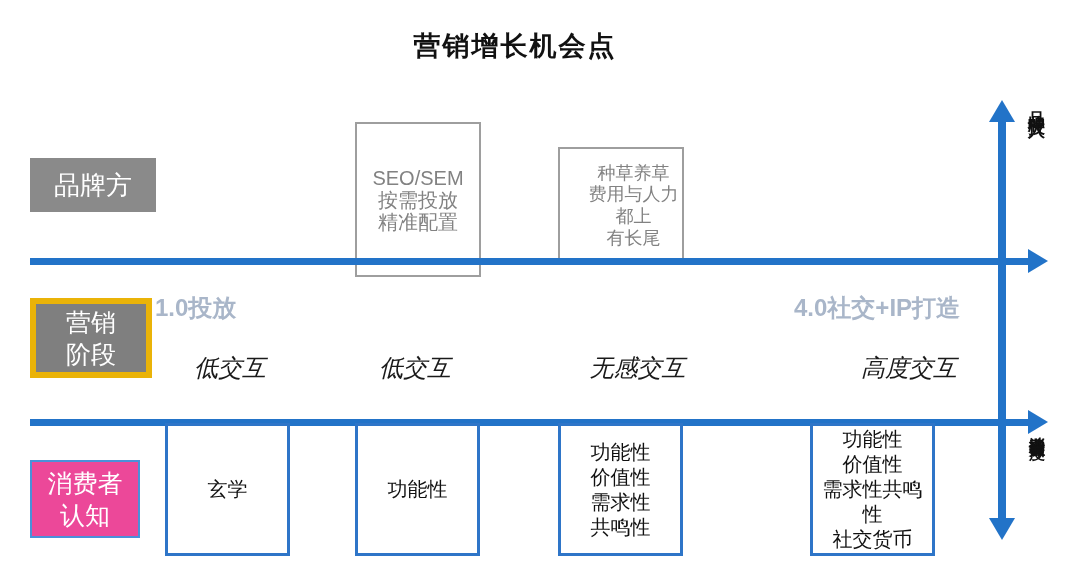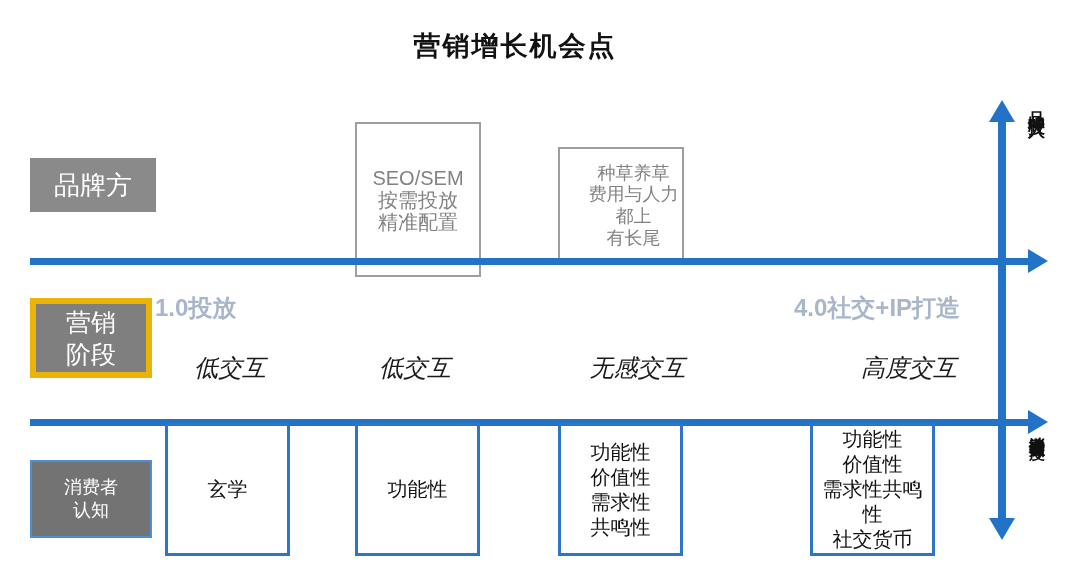--- a/index.html
+++ b/index.html
@@ -7,21 +7,21 @@
   .canvas{position:relative;width:1080px;height:570px;background:#fff;overflow:hidden;}
   .abs{position:absolute;box-sizing:border-box;}
   .pre{white-space:pre-line;}
 
   .title{left:0;top:28px;width:1030px;text-align:center;font-size:27px;font-weight:bold;color:#111;letter-spacing:2px;}
 
   
   .rowlabel{background:#8a8a8a;color:#fff;display:flex;align-items:center;justify-content:center;text-align:center;}
   .lbl-brand{left:30px;top:158px;width:126px;height:54px;font-size:26px;}
   .lbl-stage{left:30px;top:298px;width:122px;height:80px;font-size:25px;line-height:1.3;background:#7f7f7f;border:6px solid #eab308;}
-  .lbl-consumer{left:30px;top:460px;width:122px;height:78px;font-size:18px;line-height:1.3;background:#737373;border:2px solid #4a90d9;}
+  .lbl-consumer{left:30px;top:460px;width:110px;height:78px;font-size:25px;line-height:1.3;background:#ec4899;border:2px solid #4a90d9;}
 
   
   .tbox{background:#fff;border:2px solid #9e9e9e;color:#828282;display:flex;align-items:center;justify-content:center;text-align:center;font-size:19px;line-height:1.25;}
   .tb1{left:163px;top:90px;width:129px;height:168px;}
   .tb2{left:355px;top:122px;width:126px;height:155px;line-height:1.1;font-size:20px;}
   .tb3{left:558px;top:147px;width:126px;height:118px;font-size:18px;line-height:1.2;padding-left:25px;}
   .tb4{left:810px;top:105px;width:128px;height:153px;}
 
   
   .hline{height:7px;background:#2273c8;}

